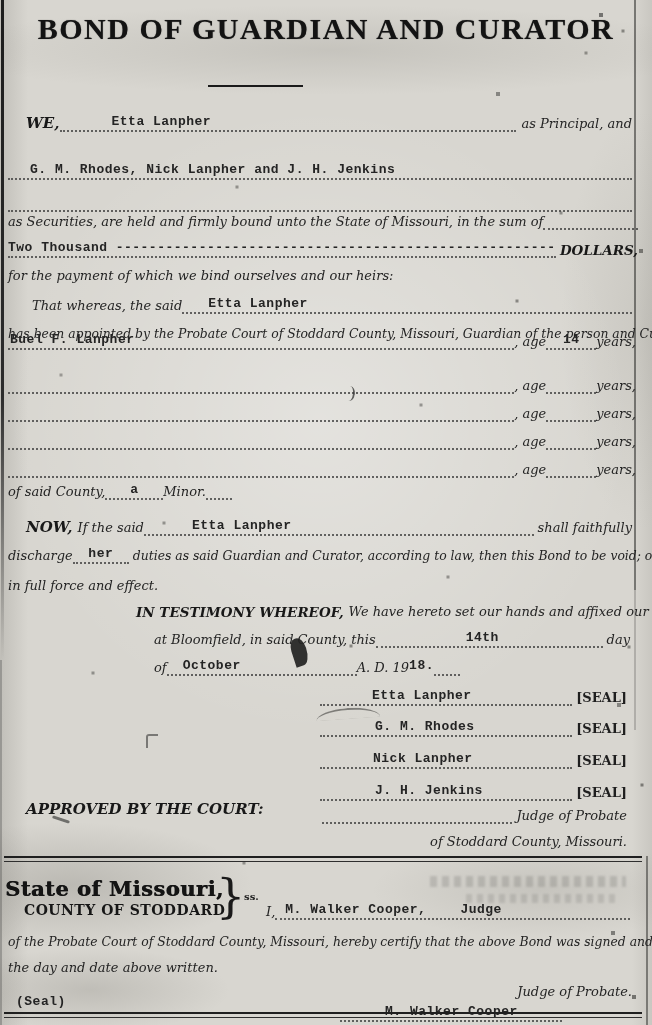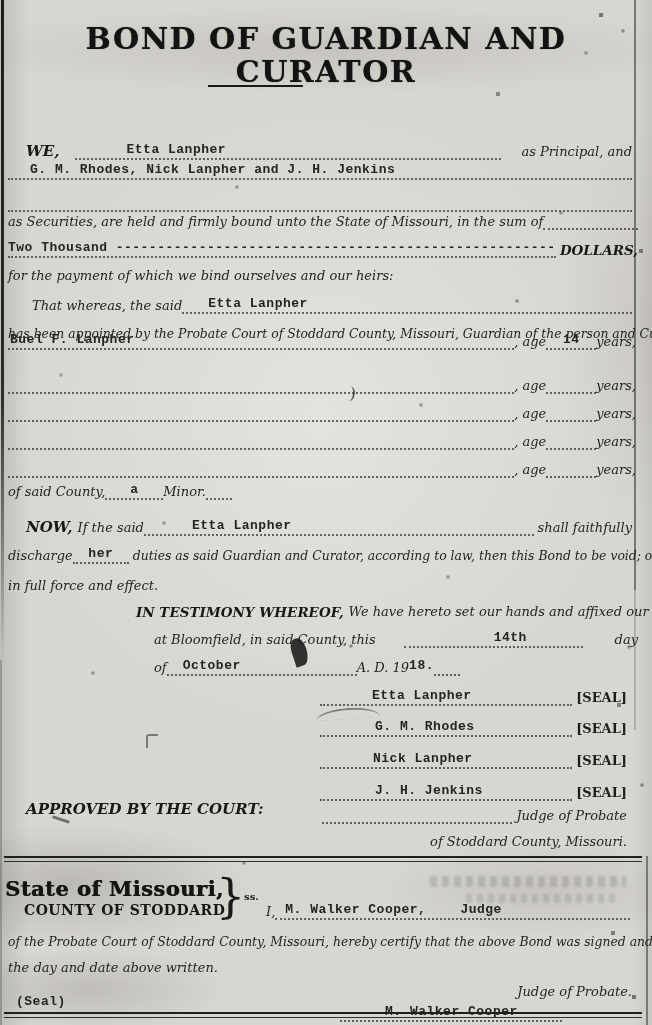--- a/index.html
+++ b/index.html
@@ -90,24 +90,24 @@
   <div class="edge-right"></div>
   <div class="specks"></div>
   <div class="smudge1"></div>
   <div class="smudge2"></div>
   <div class="ink-comma"></div>
   <div class="ink-paren"></div>
   <div class="ink-squiggle"></div>
   <div class="ink-hook"></div>
   <div class="ink-dash"></div>
 
-  <div class="title" style="top:22px;">BOND OF GUARDIAN AND CURATOR</div>
+  <div class="title" style="top:12px;font-family:Liberation Serif, serif;">BOND OF GUARDIAN AND CURATOR</div>
   <div class="title-rule" style="top:85px;left:208px;width:95px;"></div>
 
-  <div class="row" style="top:142px;left:26px;right:20px;gap:15px;">
+  <div class="row" style="top:114px;left:26px;right:20px;">
     <span class="itb">WE,</span>
     <span class="fill">
       <span class="typed" style="padding-left:52px;">Etta Lanpher</span>
     </span>
     <span class="it" style="padding-left:6px;">as Principal, and</span>
   </div>
 
   <div class="row" style="top:162px;left:8px;right:20px;">
     <span class="fill">
       <span class="typed" style="padding-left:22px;">G. M. Rhodes, Nick Lanpher and J. H. Jenkins</span>
@@ -229,21 +229,21 @@
 
   <div class="row" style="top:576px;left:8px;">
     <span class="it">in full force and effect.</span>
   </div>
 
   <div class="row" style="top:602px;left:136px;right:20px;">
     <span class="itb-sm">IN TESTIMONY WHEREOF,</span>
     <span class="it" style="padding-left:5px;">We have hereto set our hands and affixed our seals,</span>
   </div>
 
-  <div class="row" style="top:630px;left:154px;right:14px;gap:28px;">
+  <div class="row" style="top:630px;left:154px;right:22px;">
     <span class="it">at Bloomfield, in said County, this</span>
     <span class="fill">
       <span class="typed" style="padding-left:90px;">14th</span>
     </span>
     <span class="it" style="padding-left:4px;">day</span>
   </div>
 
   <div class="row" style="top:658px;left:154px;width:306px;">
     <span class="it">of</span>
     <span class="fill">

